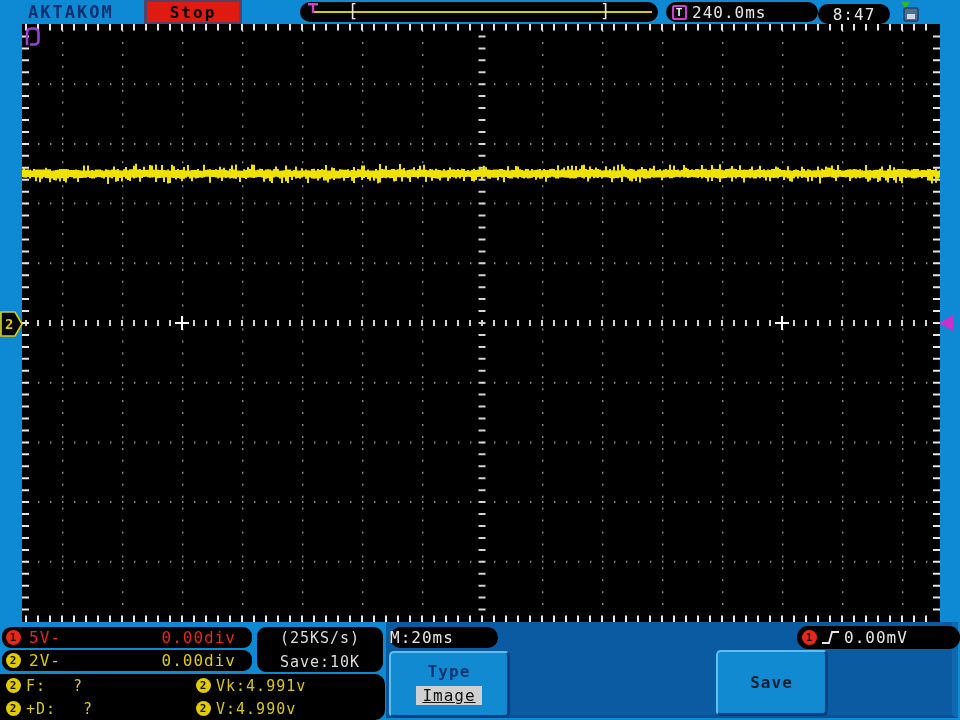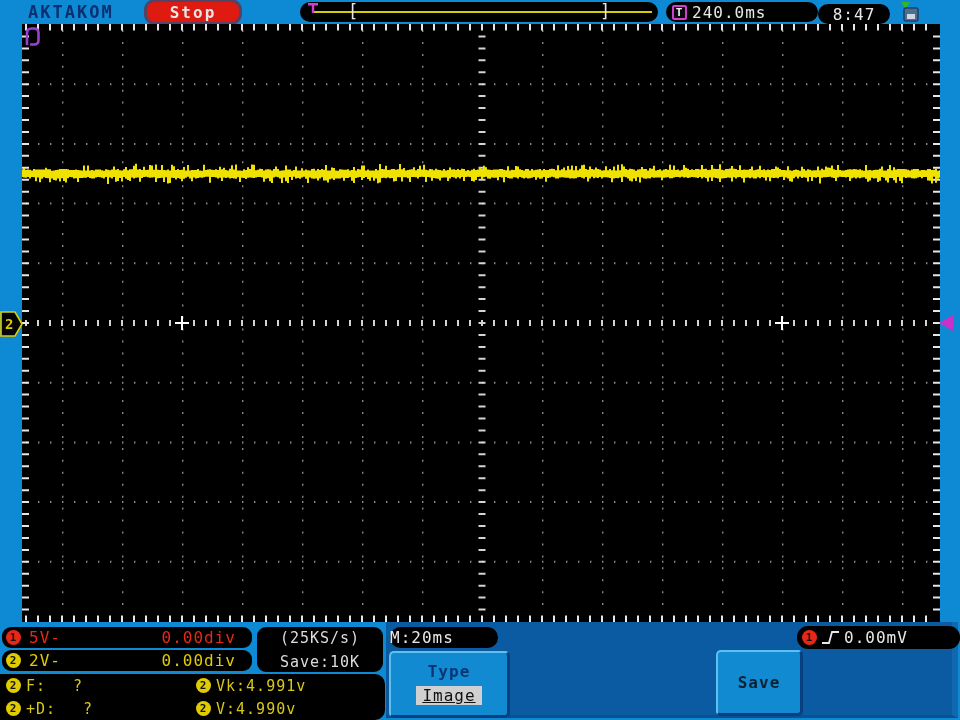--- a/index.html
+++ b/index.html
@@ -7,24 +7,24 @@
     width:960px;height:720px;position:relative;overflow:hidden;
     background:var(--blue,#0e89d4);
     font-family:"DejaVu Sans Mono","Liberation Mono",monospace;
     -webkit-font-smoothing:none;
   }
   
   .topbar{position:absolute;left:0;top:0;width:960px;height:24px;padding-left:26px;}
   .brand{position:absolute;left:28px;top:2px;font-size:17px;font-weight:bold;
     letter-spacing:2px;color:#0a3070;}
   .stop-pill{position:absolute;left:147px;top:2px;width:92px;height:20px;
-    background:var(--red,#df1a10);border-radius:8px;
+    background:var(--red,#df1a10);border-radius:0;
     box-shadow:0 0 0 3px rgba(140,10,10,.55);
     display:flex;align-items:center;justify-content:center;
-    color:#e5e5e5;font-size:16px;font-weight:bold;letter-spacing:2px;}
+    color:#000000;font-size:16px;font-weight:bold;letter-spacing:2px;}
   .trigbar{position:absolute;left:300px;top:2px;width:358px;height:20px;
     background:#000;border-radius:10px;}
   .trigbar .yline{position:absolute;left:12px;top:9px;width:340px;height:2px;
     background:#d8cc00;}
   .trigbar .brk{position:absolute;top:-1px;color:#e6e6e6;font-size:17px;line-height:20px;}
   .trigbar .brk.l{left:48px}.trigbar .brk.r{left:300px}
   .pill{position:absolute;background:#000;border-radius:11px;color:#e8e8e8;
     font-size:16px;display:flex;align-items:center;letter-spacing:1px;}
   .tpill{left:666px;top:2px;width:146px;height:20px;padding-left:6px;}
   .tsq{width:15px;height:15px;border:2px solid #d040d0;background:#0a0a0a;border-radius:2px;
@@ -63,21 +63,21 @@
   .mpill{left:390px;top:627px;width:108px;height:21px;}
   .trigpill{left:797px;top:626px;width:158px;height:23px;padding-left:5px;gap:4px;}
   .btn{position:absolute;background:#118ad2;border-radius:5px;
     border-top:2px solid #5fc0ee;border-left:2px solid #5fc0ee;
     border-right:3px solid #083f80;border-bottom:3px solid #083f80;
     box-sizing:border-box;font-size:16px;font-weight:bold;letter-spacing:1px;
     display:flex;flex-direction:column;align-items:center;}
   .btn.type{left:389px;top:651px;width:121px;height:67px;color:#0a3575;}
   .btn.type .t1{margin-top:9px;}
   .btn.type .t2{margin-top:5px;background:#d0d0d0;color:#101010;padding:0 6px;font-weight:normal;text-decoration:underline;}
-  .btn.save{left:716px;top:650px;width:87px;height:66px;color:#102030;justify-content:center;}
+  .btn.save{left:716px;top:650px;width:112px;height:66px;color:#102030;justify-content:center;}
 </style>
 </head>
 <body style="--blue: #0e89d4; --panel: #0b5ba2; --red: #df1a10; --ch1: #e62818; --ch2: #e0cc00; --trace: #f0e200; --magenta: #c832c8;">
 
 <div class="topbar">
   <span class="brand">AKTAKOM</span>
   <div class="stop-pill">
     <span>Stop</span>
   </div>
   <div class="trigbar">

